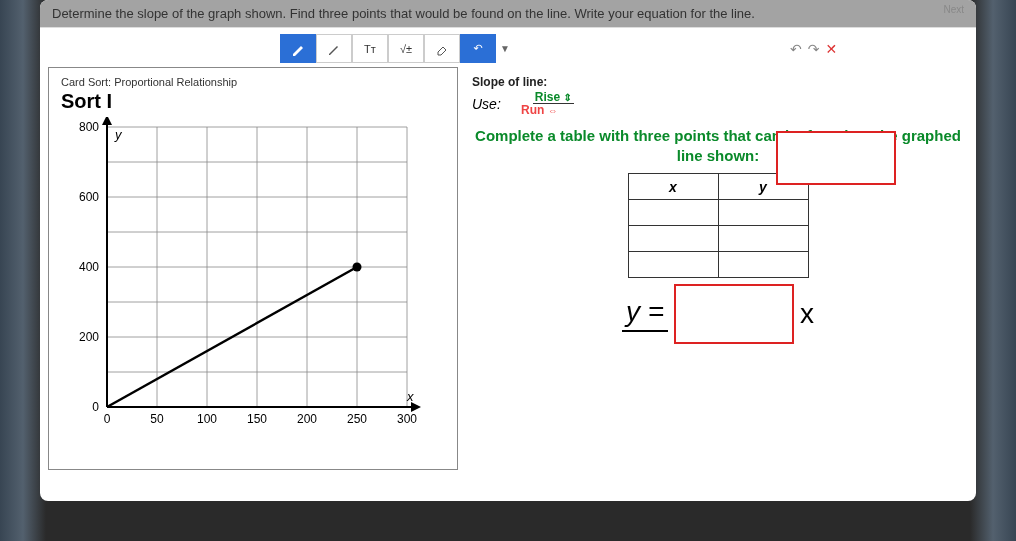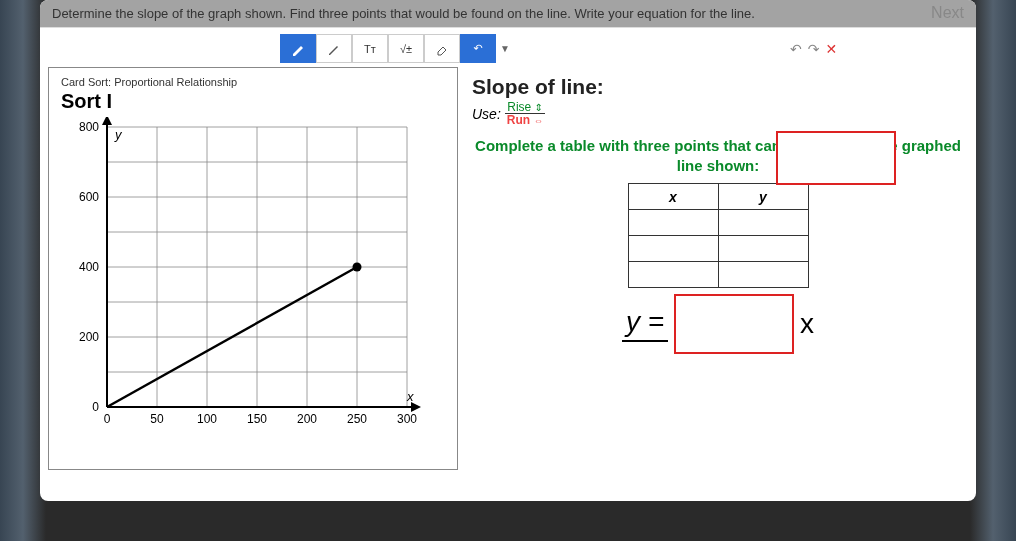--- a/index.html
+++ b/index.html
@@ -1,35 +1,35 @@
 <!DOCTYPE html>
 <html><head>
 <meta charset="utf-8">
 <style>
   * { box-sizing: border-box; margin: 0; padding: 0; }
   body { font-family: Arial, sans-serif; background: #2a2a2a; width: 1016px; height: 541px; overflow: hidden; position: relative; }
   .tablet-frame { position: absolute; left: 40px; top: 0; right: 40px; bottom: 40px; background: #fff; border-radius: 8px; overflow: hidden; }
   .question-bar { padding: 6px 12px; font-size: 13px; color: #333; background: #a3a3a3; border-bottom: 1px solid #ddd; }
-  .top-nav { position: absolute; right: 12px; top: 4px; font-size: 16px; color: #888; }
+  .top-nav { position: absolute; right: 12px; top: 4px; font-size: 10px; color: #888; }
   .toolbar { display: flex; align-items: center; gap: 0; margin: 6px 0 4px 240px; }
   .tool-btn { width: 36px; height: 29px; border: 1px solid #ccc; background: #fff; display: flex; align-items: center; justify-content: center; font-size: 11px; cursor: pointer; color: #333; }
   .tool-btn.active { background: #2b6fd6; color: #fff; border-color: #2b6fd6; }
   .undo-redo { display: flex; gap: 6px; margin-left: 280px; }
   .curvy { color: #888; font-size: 14px; }
   .close-x { color: #d33; font-size: 14px; }
   .content-area { display: flex; padding: 0 8px; gap: 10px; }
   .card-panel { border: 1px solid #888; background: #fff; width: 410px; padding: 8px 12px 12px 12px; }
   .card-sort { font-size: 11px; color: #333; margin-bottom: 2px; }
   .card-title { font-size: 20px; font-weight: bold; margin-bottom: 4px; }
   .graph-wrap { position: relative; width: 370px; height: 340px; }
   .right-panel { flex: 1; padding: 8px 4px; background: #fff; }
-  .slope-title { font-weight: bold; font-size: 21px; color: #222; margin-bottom: 2px; }
+  .slope-title { font-weight: bold; font-size: 12px; color: #222; margin-bottom: 2px; }
   .use-line { font-style: italic; font-size: 14px; display: flex; align-items: center; gap: 4px; text-align: center; }
   .fraction { display: inline-flex; flex-direction: column; align-items: center; font-style: normal; font-size: 12px; line-height: 1; }
-  .fraction .top { border-bottom: 1px solid #333; padding: 0 2px; color: #0a8a2a; font-weight: normal; }
+  .fraction .top { border-bottom: 1px solid #333; padding: 0 2px; color: #0a8a2a; font-weight: bold; margin-left: 28px; }
   .fraction .top .arrow { font-size: 10px; }
   .fraction .bot { padding: 0 2px; color: #ef4444; font-weight: bold; }
   .fraction .bot .arrow { font-size: 10px; }
   .slope-box { position: absolute; border: 2px solid #d22; width: 120px; height: 54px; right: 80px; top: 64px; background: #fff; }
   .instruction { color: #0a8a2a; font-weight: bold; font-size: 15px; text-align: center; margin: 10px 0 8px 0; line-height: 1.3; }
   .pts-table { border-collapse: collapse; margin: 0 auto; }
   .pts-table td, .pts-table th { border: 1px solid #333; width: 90px; height: 26px; text-align: center; font-size: 14px; font-style: italic; font-weight: bold; }
   .pts-table td { font-weight: normal; font-style: normal; }
   .eq-prompt { font-size: 14px; text-align: center; margin-top: 18px; }
   .eq-line { display: flex; align-items: center; justify-content: center; gap: 6px; margin-top: 6px; }

